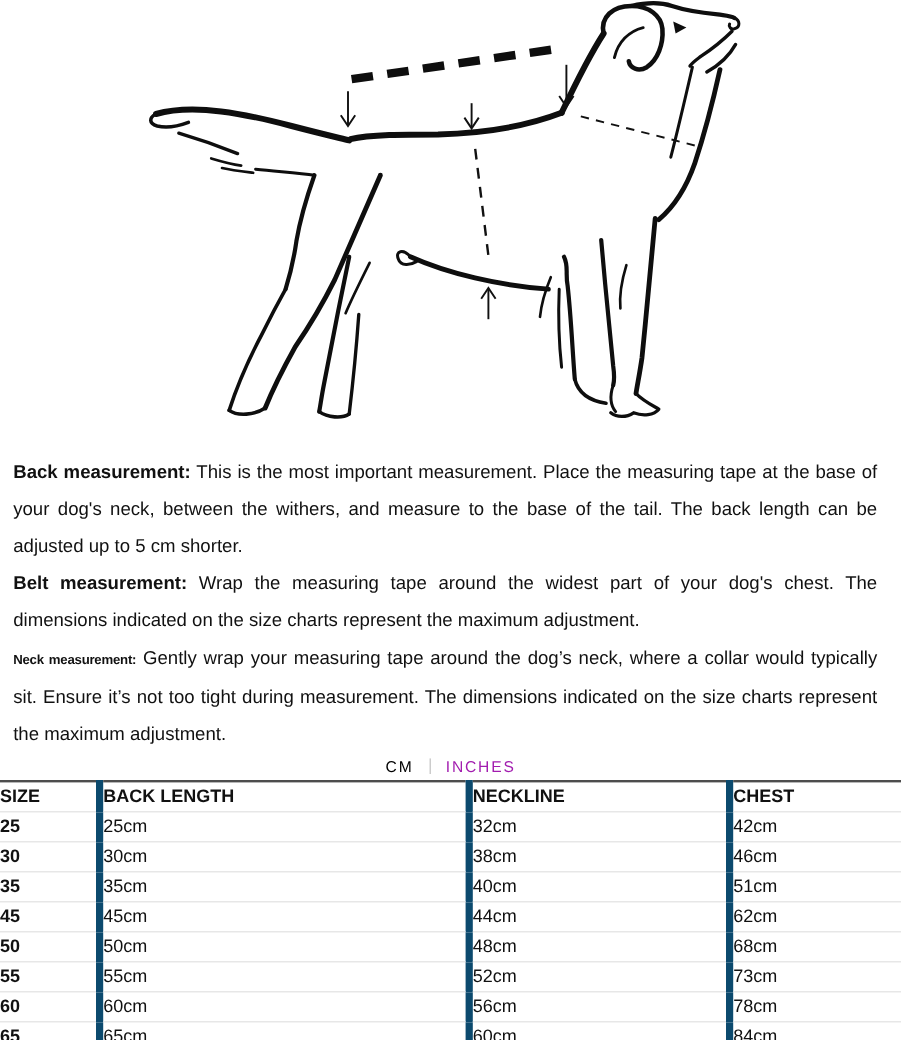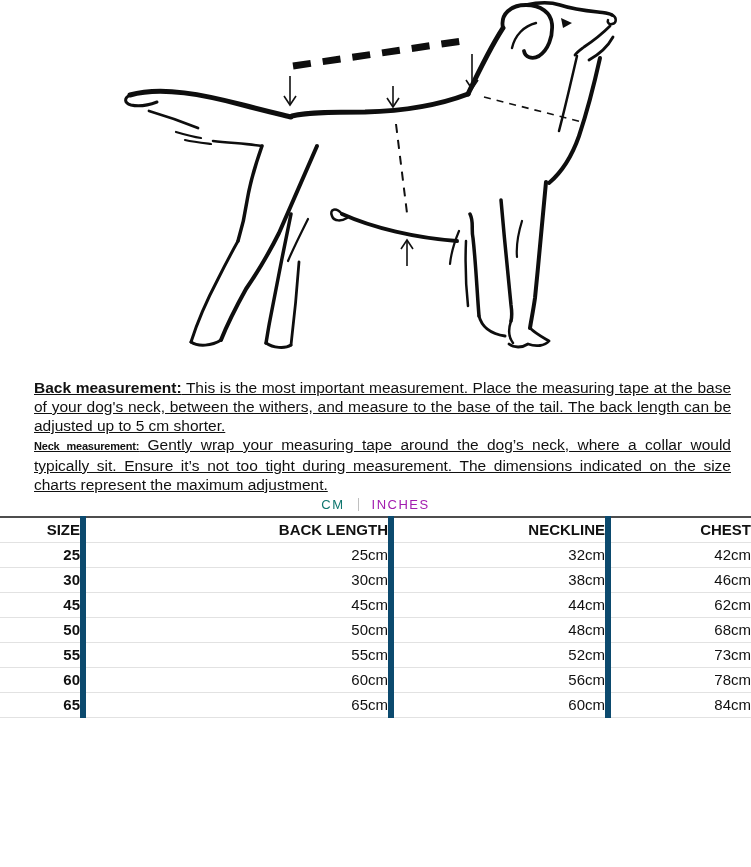--- a/index.html
+++ b/index.html
@@ -12,56 +12,55 @@
     overflow: hidden;
   }
   .page { width: 751px; height: 867px; position: relative; }
 
   
   .diagram { width: 751px; height: 370px; }
   .diagram svg { display: block; }
 
   
   .instructions {
-    padding: 8px 20px 0 34px;
+    padding: 8px 20px 0 11px;
     font-size: 15.5px;
-    line-height: 19px;
+    line-height: 31px;
     text-align: justify;
-    text-decoration: underline;
   }
   .instructions p { margin: 0; }
   .lead { font-weight: bold; }
   .lead-neck { font-size: 11px; letter-spacing: -0.2px; }
 
   
   .unit-toggle {
     height: 18px; margin-top: 1px;
     display: flex; justify-content: center; align-items: center;
     font-size: 13px; letter-spacing: 1.5px;
   }
   .unit { cursor: pointer; }
-  .unit-cm { color: #0f766e; }
+  .unit-cm { color: #000000; }
   .unit-inches { color: #a21caf; }
   .unit-divider {
     width: 1px; height: 13px; background: #c0c0c0;
     margin: 0 13px; display: inline-block;
   }
 
   
   table.size-table {
     width: 751px; border-collapse: collapse; table-layout: fixed;
     margin-top: 3px;
   }
   .size-table th {
     border-top: 2px solid #4d4d4d;
     font-weight: bold; font-size: 15px; height: 24px;
   }
   .size-table th, .size-table td {
     border-bottom: 1px solid #e2e2e2;
-    text-align: right; vertical-align: middle;
+    text-align: left; vertical-align: middle;
     padding: 0; font-size: 15px; height: 25px;
   }
   .size-table th + th, .size-table td + td { border-left: 6px solid #0c4a6e; }
   .size-table td.size-col { font-weight: bold; margin-top: 12px; }
 </style>
 </head>
 <body>
 
 <div class="page">
 
@@ -148,20 +147,21 @@
       </g>
 
       <g stroke="#111">
         <line x1="484" y1="97" x2="582" y2="122" stroke-width="1.6" stroke-dasharray="7 6"></line>
       </g>
     </svg>
   </div>
 
   <div class="instructions">
     <p><span class="lead">Back measurement:</span><span> This is the most important measurement. Place the measuring tape at the base of your dog's neck, between the withers, and measure to the base of the tail. The back length can be adjusted up to 5 cm shorter.</span></p>
+    <p><span class="lead">Belt measurement:</span><span> Wrap the measuring tape around the widest part of your dog's chest. The dimensions indicated on the size charts represent the maximum adjustment.</span></p>
     <p><span class="lead lead-neck">Neck measurement:</span><span> Gently wrap your measuring tape around the dog’s neck, where a collar would typically sit. Ensure it’s not too tight during measurement. The dimensions indicated on the size charts represent the maximum adjustment.</span></p>
   </div>
 
   <div class="unit-toggle">
     <span class="unit unit-cm">CM</span>
     <span class="unit-divider"></span>
     <span class="unit unit-inches">INCHES</span>
   </div>
 
   <table class="size-table">
@@ -186,20 +186,26 @@
           <td>32cm</td>
           <td>42cm</td>
         </tr>
         <tr>
           <td class="size-col">30</td>
           <td>30cm</td>
           <td>38cm</td>
           <td>46cm</td>
         </tr>
         <tr>
+          <td class="size-col">35</td>
+          <td>35cm</td>
+          <td>40cm</td>
+          <td>51cm</td>
+        </tr>
+        <tr>
           <td class="size-col">45</td>
           <td>45cm</td>
           <td>44cm</td>
           <td>62cm</td>
         </tr>
         <tr>
           <td class="size-col">50</td>
           <td>50cm</td>
           <td>48cm</td>
           <td>68cm</td>

